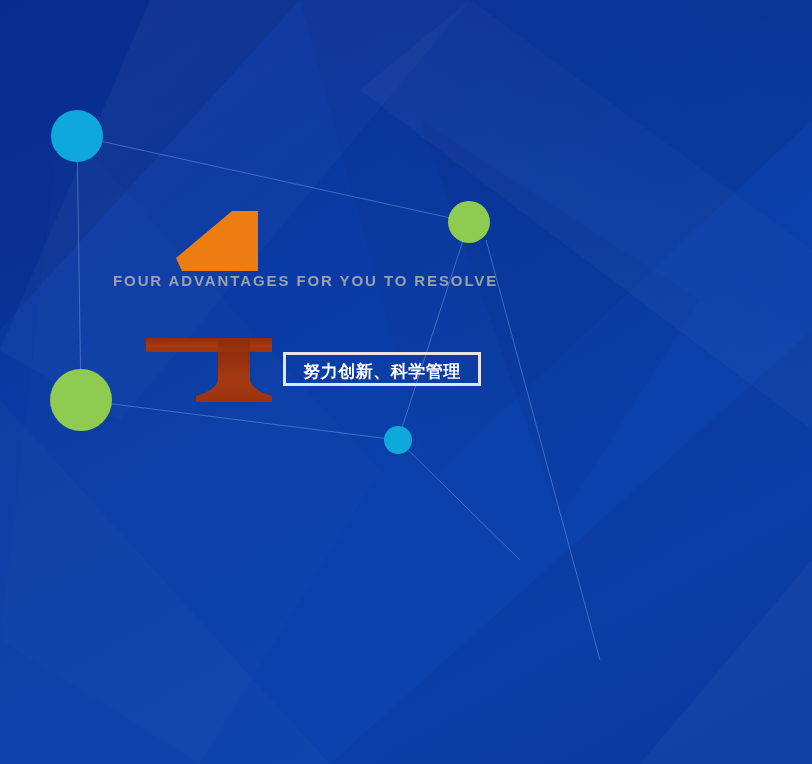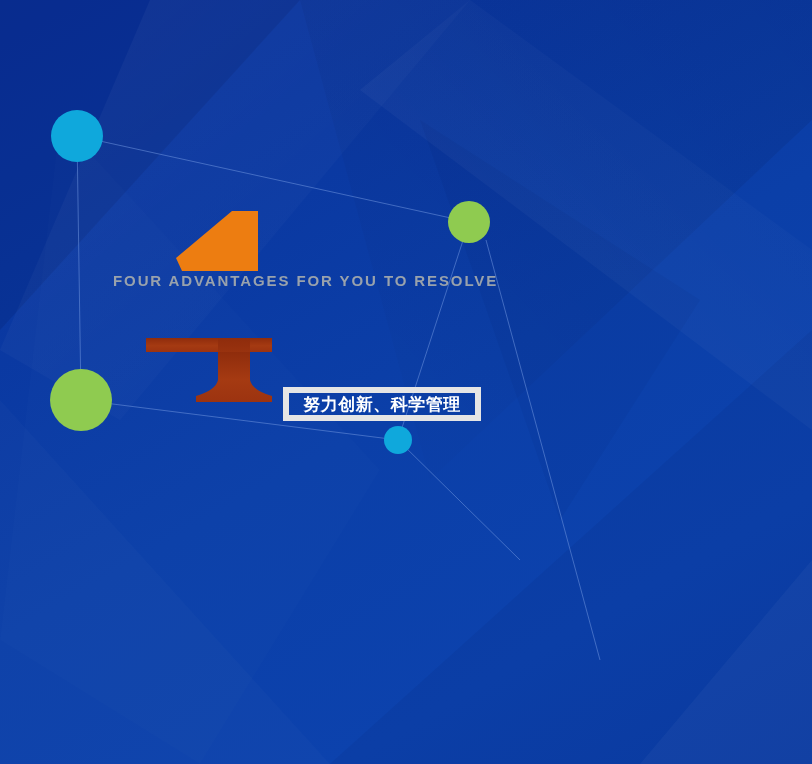--- a/index.html
+++ b/index.html
@@ -71,30 +71,29 @@
     white-space: nowrap;
     line-height: 1;
   }
   .cta {
     position: absolute;
     left: 283px;
     top: 352px;
     width: 198px;
     height: 34px;
     box-sizing: border-box;
-    border: 6px solid #e5e5e5;
+    border: 3px solid #e5e5e5;
     display: flex;
-    align-items: center;
+    align-items: flex-end;
     justify-content: center;
     color: #ffffff;
     font-size: 17px;
     font-weight: bold;
     letter-spacing: 0.5px;
     white-space: nowrap;
-    margin-top: 35px;
   }
 </style>
 </head>
 <body>
 
 <div id="stage">
 
   <div class="bg-base"></div>
 
   <div class="facet">

